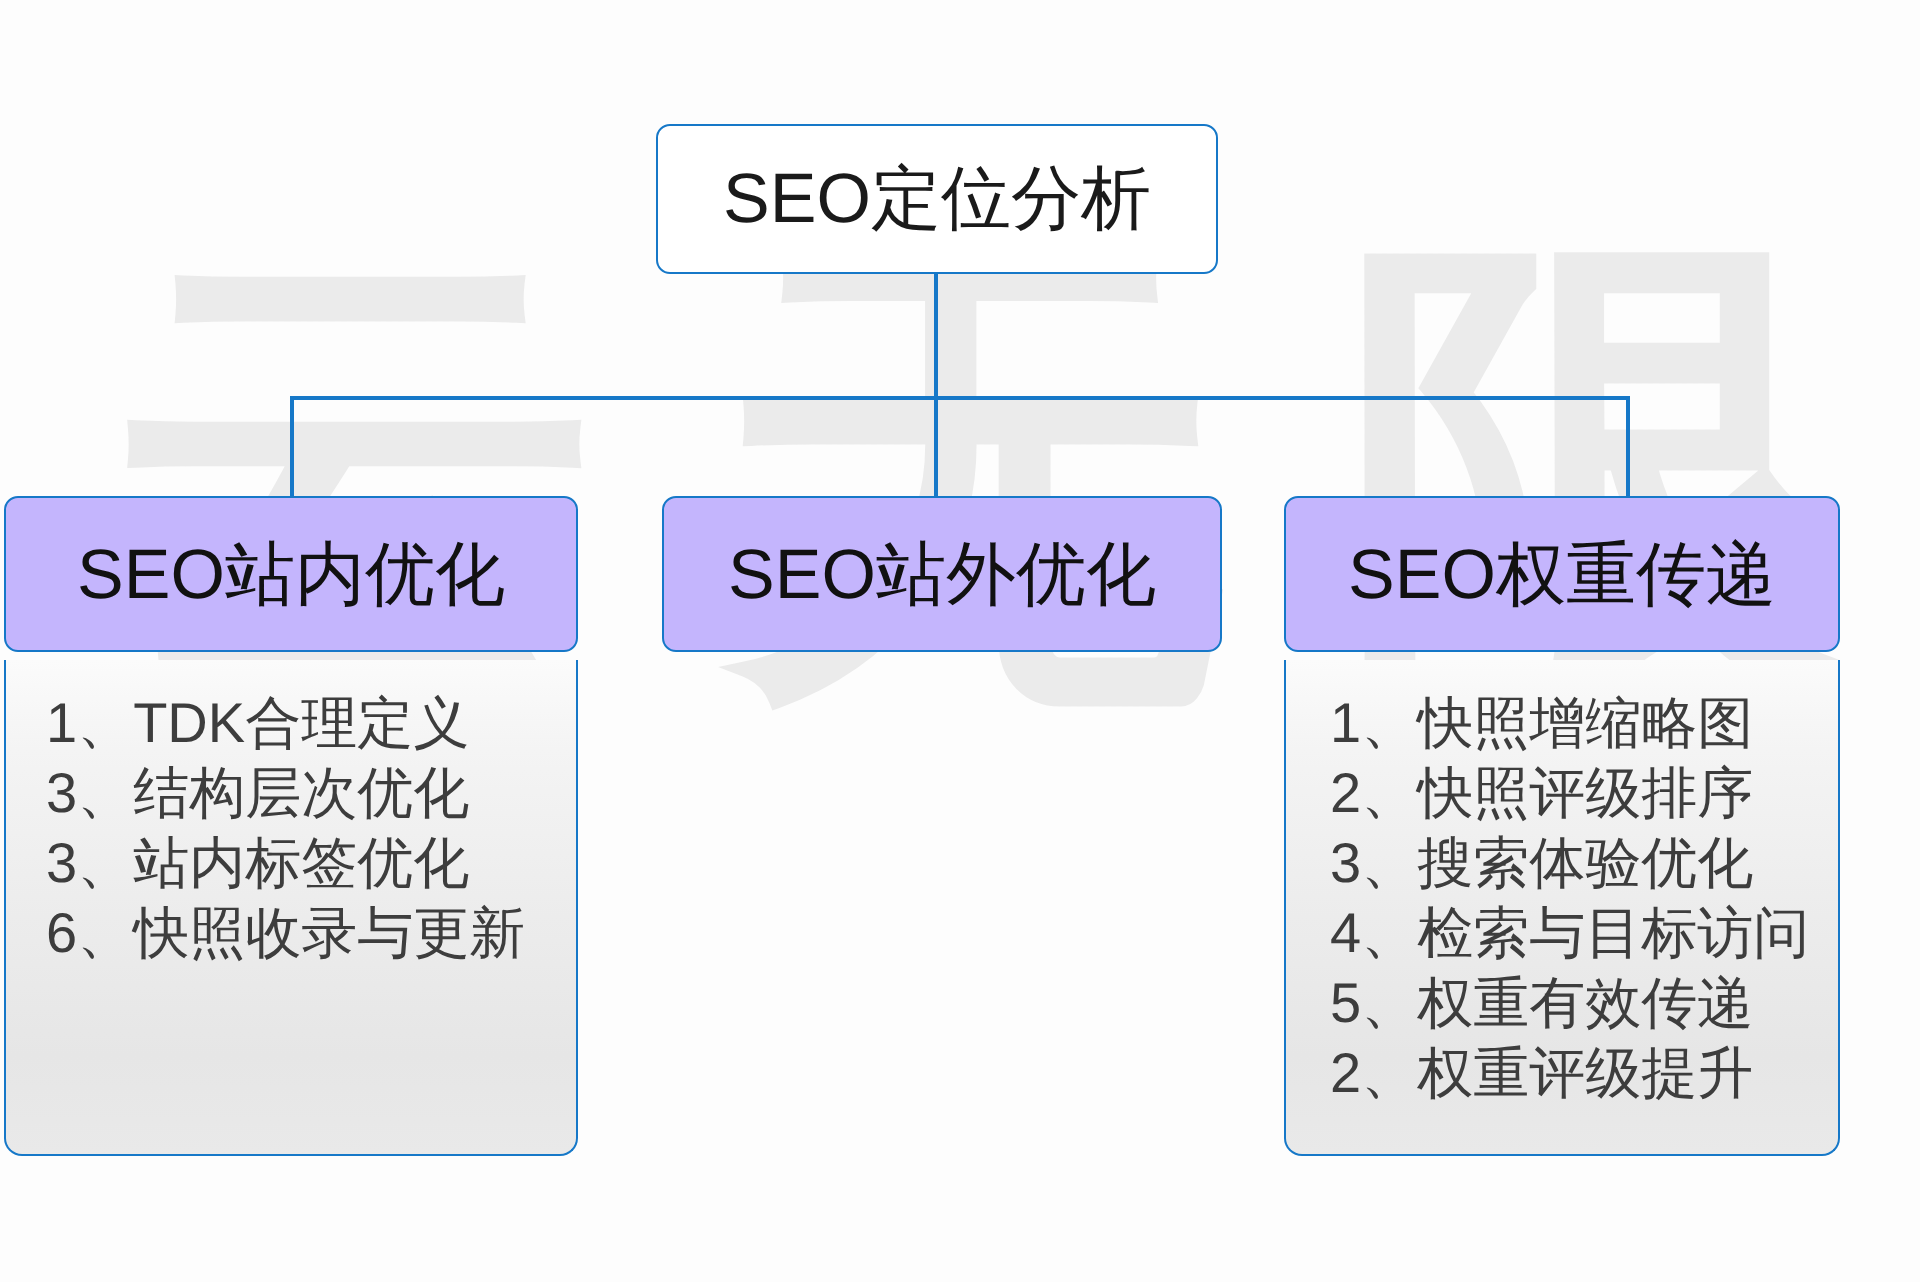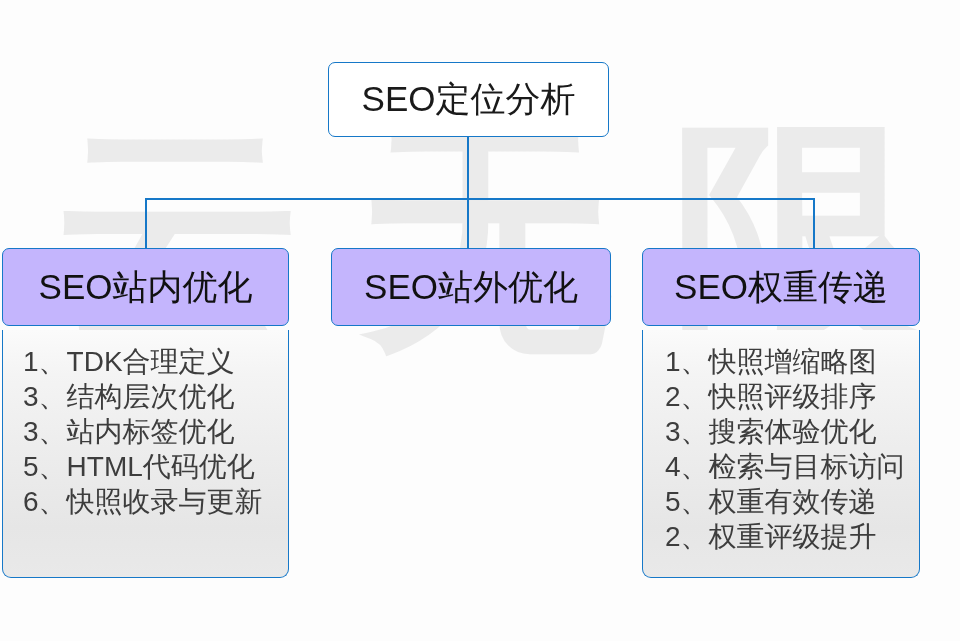--- a/index.html
+++ b/index.html
@@ -171,21 +171,20 @@
 
   <div id="col-0" class="column">
     <div class="col-header">
       <div class="col-title">SEO站内优化</div>
     </div>
     <div class="col-body">
       <ul class="item-list">
         <li>1、TDK合理定义</li>
         <li>3、结构层次优化</li>
         <li>3、站内标签优化</li>
-        <li>5、HTML代码优化</li>
         <li>6、快照收录与更新</li>
       </ul>
     </div>
   </div>
 
   <div id="col-1" class="column">
     <div class="col-header">
       <div class="col-title">SEO站外优化</div>
     </div>
   </div>

